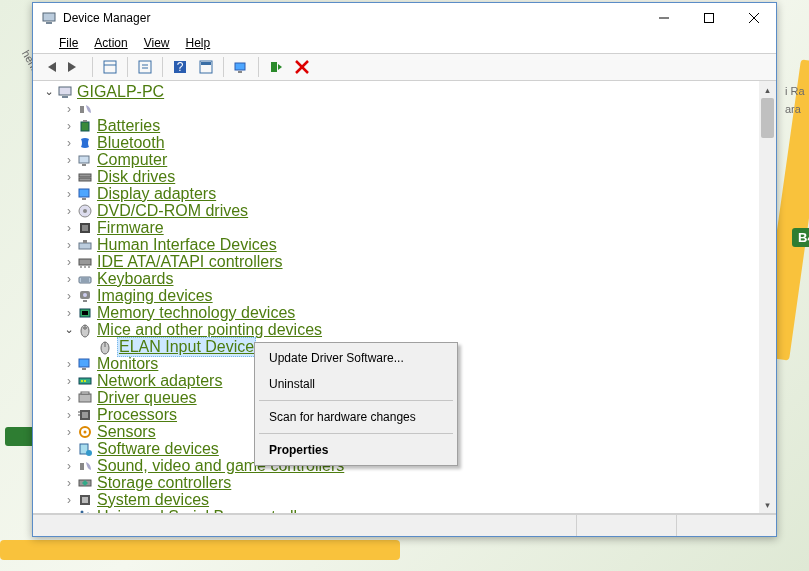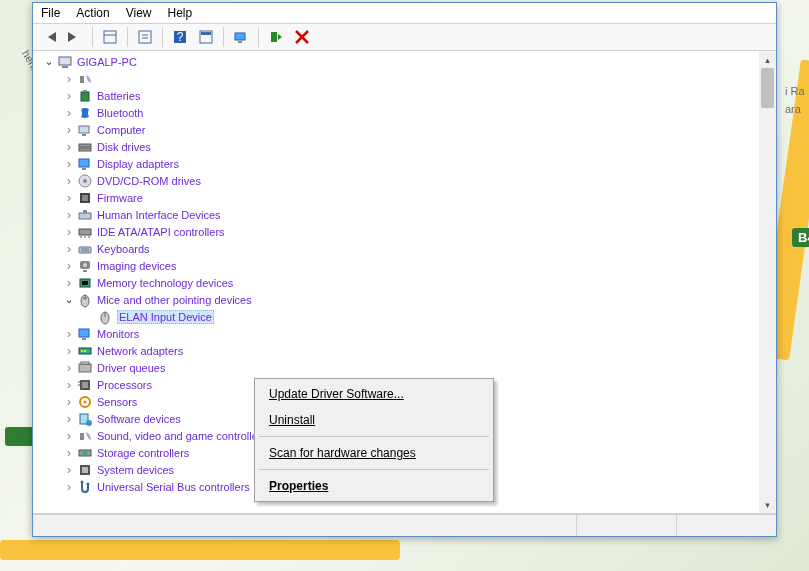--- a/index.html
+++ b/index.html
@@ -13,21 +13,21 @@
 .map-bg .bb4 { top: 228px; left: 792px; background: #2e7d32; }
 .map-bg .text { position: absolute; color: #6b6b6b; font-size: 11px; }
 
 .window { position: absolute; top: 2px; left: 32px; width: 745px; height: 535px; background: #fff; border: 1px solid #5a8cc7; box-shadow: 0 2px 8px rgba(0,0,0,0.3); display: flex; flex-direction: column; }
 .titlebar { height: 30px; display: flex; align-items: center; padding: 0 0 0 8px; background: #fff; }
 .titlebar .title-icon { width: 16px; height: 16px; margin-right: 6px; display: inline-flex; }
 .titlebar .title { font-size: 12px; color: #000; }
 .titlebar .spacer { flex: 1; }
 .titlebar .btn { width: 45px; height: 29px; display: flex; align-items: center; justify-content: center; font-size: 14px; }
 
-.menubar { height: 20px; display: flex; align-items: center; padding: 0 0; }
+.menubar { height: 20px; display: flex; align-items: center; padding: 0 18px; text-decoration: underline; }
 .menubar .menu-item { padding: 2px 8px; font-size: 12px; }
 
 .toolbar { height: 28px; border-top: 1px solid #d0d0d0; border-bottom: 1px solid #d0d0d0; display: flex; align-items: center; padding: 0 4px; gap: 2px; background: #f8f8f8; }
 .toolbar .tb { width: 24px; height: 22px; display: flex; align-items: center; justify-content: center; }
 .toolbar .sep { width: 1px; height: 20px; background: #d0d0d0; margin: 0 3px; }
 .arrow-shape { width: 14px; height: 10px; position: relative; }
 .arrow-left { border-right: 8px solid #555; border-top: 5px solid transparent; border-bottom: 5px solid transparent; }
 .arrow-right { border-left: 8px solid #555; border-top: 5px solid transparent; border-bottom: 5px solid transparent; }
 
 .content-area { flex: 1; display: flex; overflow: hidden; border-bottom: 1px solid #d0d0d0; }
@@ -36,32 +36,32 @@
 .tree > ul { padding-left: 8px; }
 .tree ul ul { padding-left: 20px; }
 .tree li { white-space: nowrap; }
 .node { display: flex; align-items: center; height: 17px; padding: 0 2px; cursor: default; }
 .node.selected .label { background: #cde8ff; border: 1px dotted #7ab8e8; padding: 0 1px; }
 .expander { width: 12px; height: 12px; display: inline-flex; align-items: center; justify-content: center; margin-right: 2px; color: #666; font-size: 10px; }
 .expander.expanded::before { content: "⌄"; font-size: 11px; line-height: 1; color: #444; }
 .expander.collapsed::before { content: "›"; font-size: 12px; line-height: 1; color: #888; }
 .expander.none { visibility: hidden; }
 .node .icon { width: 16px; height: 16px; margin-right: 4px; display: inline-flex; align-items: center; justify-content: center; }
-.node .label { font-size: 11px; color: #6d28d9; }
+.node .label { font-size: 16px; color: #4d7c0f; text-decoration: underline; }
 
 .scrollbar { width: 17px; background: #f0f0f0; display: flex; flex-direction: column; }
 .scrollbar .sb-btn { height: 17px; display: flex; align-items: center; justify-content: center; font-size: 9px; color: #555; }
 .scrollbar .sb-track { flex: 1; position: relative; }
 .scrollbar .sb-thumb { position: absolute; top: 0; left: 2px; right: 2px; height: 40px; background: #c0c0c0; border-radius: 2px; }
 
 .statusbar { height: 22px; border-top: 1px solid #d0d0d0; display: flex; background: #f0f0f0; }
 .statusbar .panel { border-left: 1px solid #d0d0d0; width: 100px; }
 .statusbar .panel:first-child { flex: 1; border-left: none; }
 
-.context-menu { position: absolute; top: 378px; left: 254px; width: 240px; background: #f0f0f0; border: 1px solid #a0a0a0; box-shadow: 3px 3px 3px rgba(0,0,0,0.25); padding: 2px; text-decoration: underline; }
+.context-menu { position: absolute; top: 342px; left: 254px; width: 204px; background: #f0f0f0; border: 1px solid #a0a0a0; box-shadow: 3px 3px 3px rgba(0,0,0,0.25); padding: 2px; }
 .context-menu .cm-item { padding: 6px 12px; font-size: 12px; }
 .context-menu .cm-item.bold { font-weight: bold; }
 .context-menu .cm-sep { height: 1px; background: #c5c5c5; margin: 3px 2px; }
 
 svg { display: block; }
 </style>
 </head>
 <body>
 
 <div class="map-bg">
@@ -69,20 +69,46 @@
   <div class="road r2"></div>
   <div class="badge ba4">A4</div>
   <div class="badge bb4">B4</div>
   <div class="text" style="top:85px;left:2px;transform:rotate(60deg)">hennai to Colombo</div>
   <div class="text" style="top:85px;left:785px">i Ra</div>
   <div class="text" style="top:103px;left:785px">ara</div>
 </div>
 
 <div class="window">
 
+  <div class="titlebar">
+    <span class="title-icon">
+      <svg width="16" height="16" viewBox="0 0 16 16">
+          <rect x="2" y="3" width="12" height="8" fill="#bcd" stroke="#567"></rect>
+          <rect x="5" y="12" width="6" height="2" fill="#789"></rect>
+        </svg>
+    </span>
+    <span class="title">Device Manager</span>
+    <span class="spacer"></span>
+    <div class="btn">
+      <svg width="10" height="10">
+          <line x1="0" y1="5" x2="10" y2="5" stroke="#000"></line>
+        </svg>
+    </div>
+    <div class="btn">
+      <svg width="10" height="10">
+          <rect x="0.5" y="0.5" width="9" height="9" fill="none" stroke="#000"></rect>
+        </svg>
+    </div>
+    <div class="btn">
+      <svg width="10" height="10">
+          <line x1="0" y1="0" x2="10" y2="10" stroke="#000"></line>
+          <line x1="10" y1="0" x2="0" y2="10" stroke="#000"></line>
+        </svg>
+    </div>
+  </div>
 
   <div class="menubar">
     <div class="menu-item">File</div>
     <div class="menu-item">Action</div>
     <div class="menu-item">View</div>
     <div class="menu-item">Help</div>
   </div>
 
   <div class="toolbar">
     <div class="tb">

